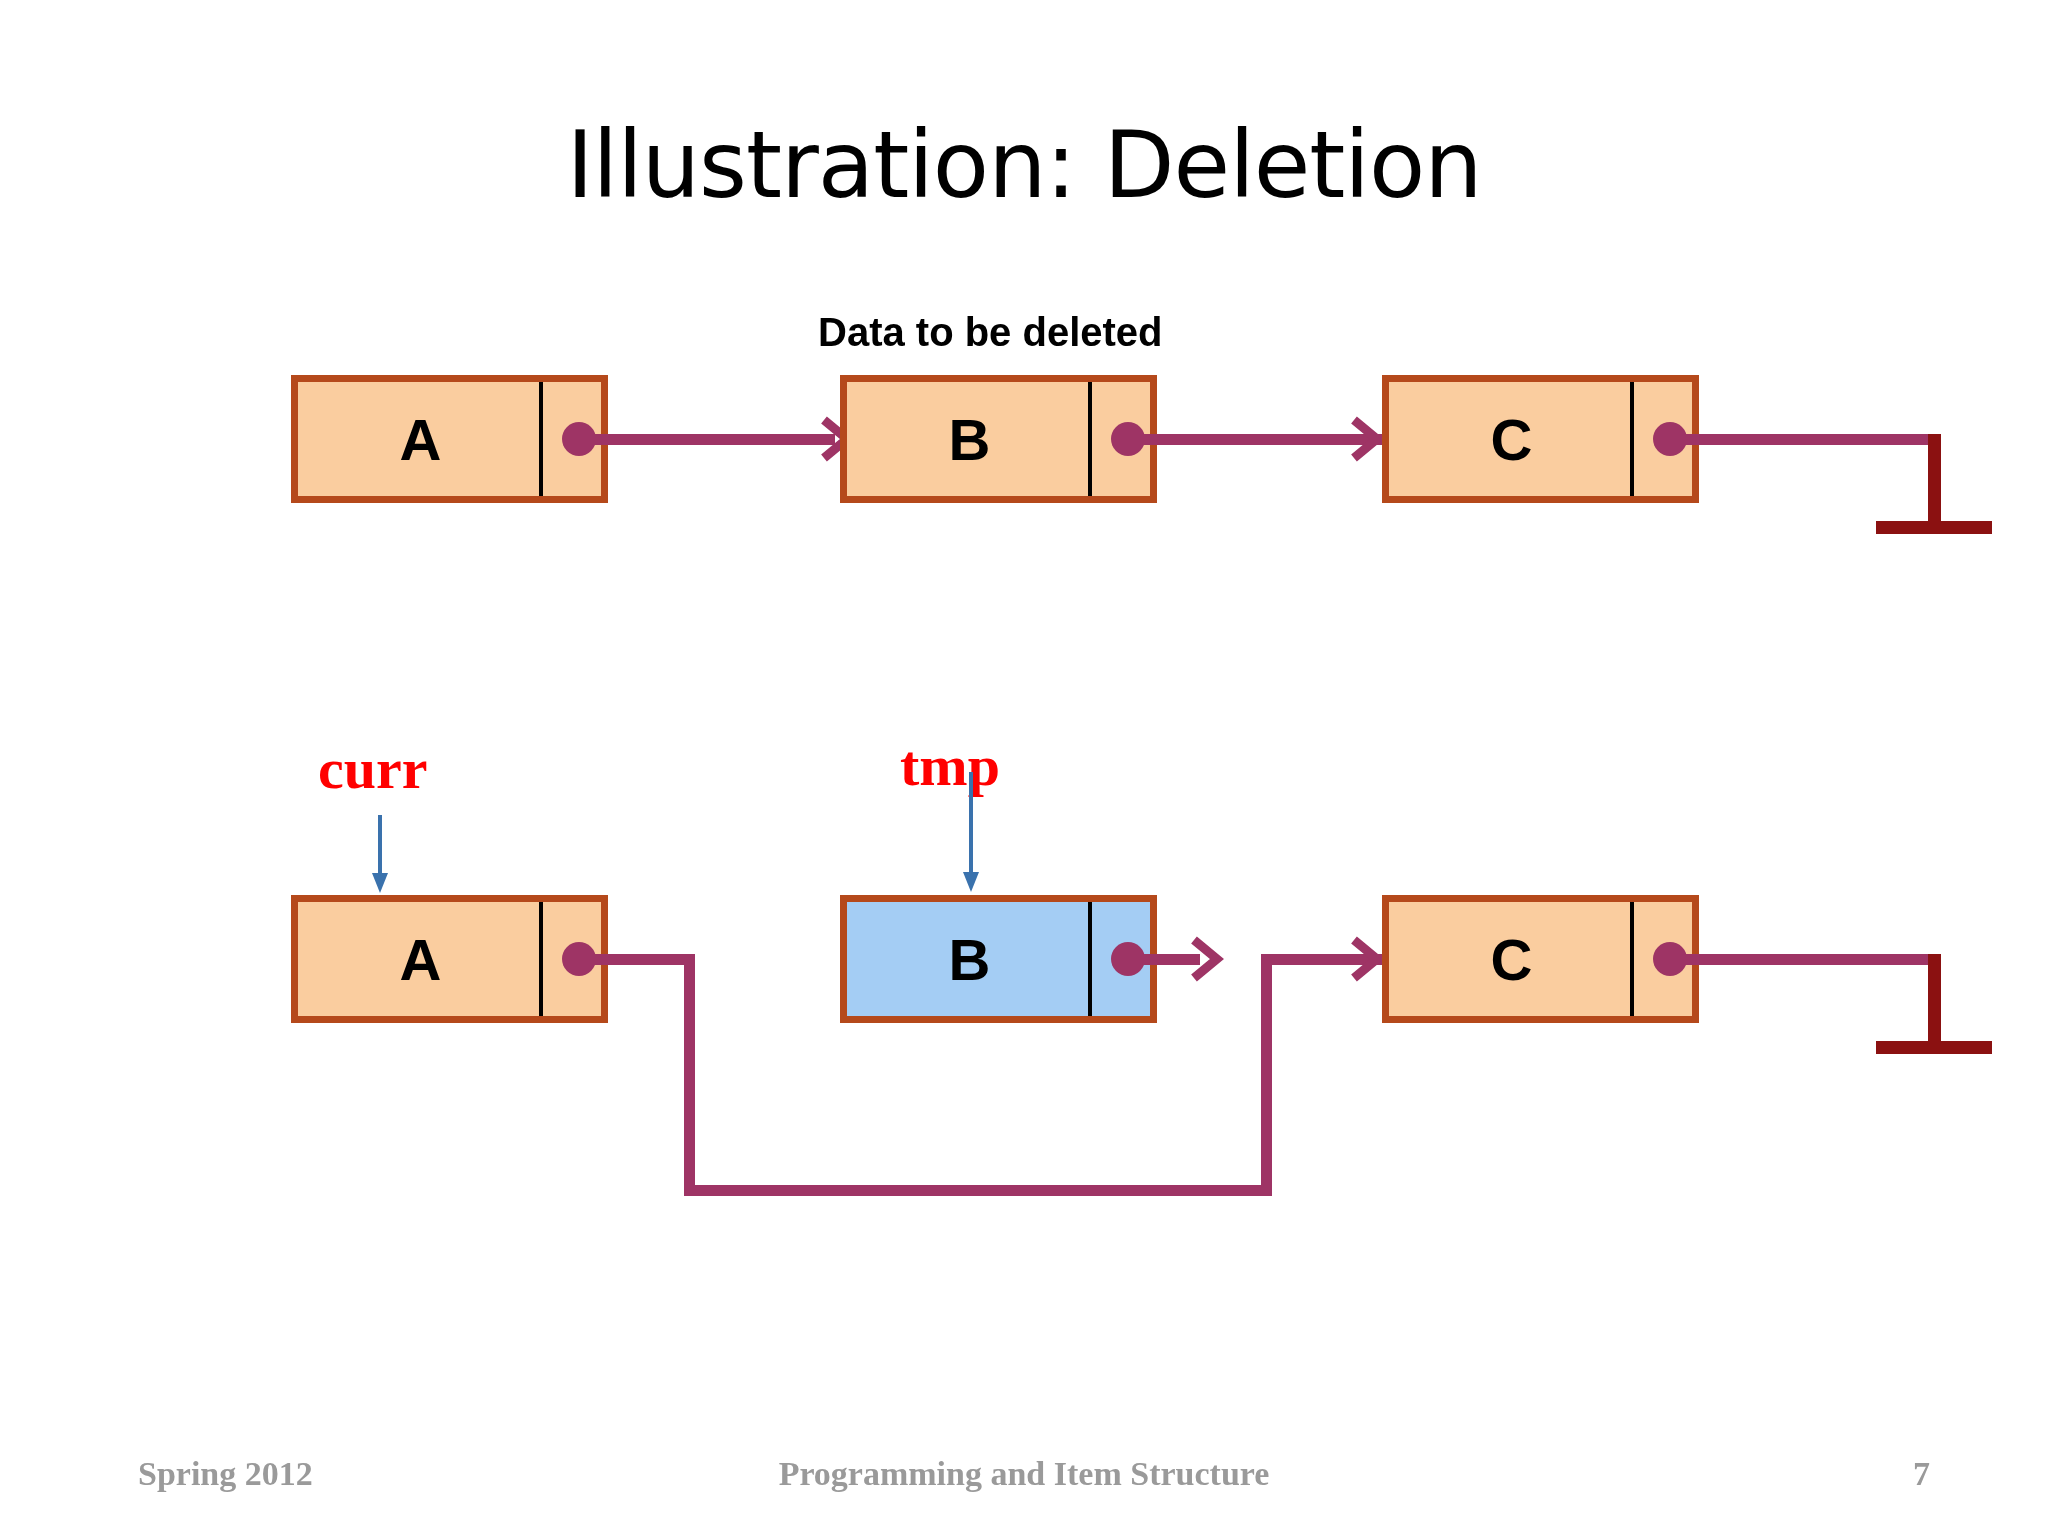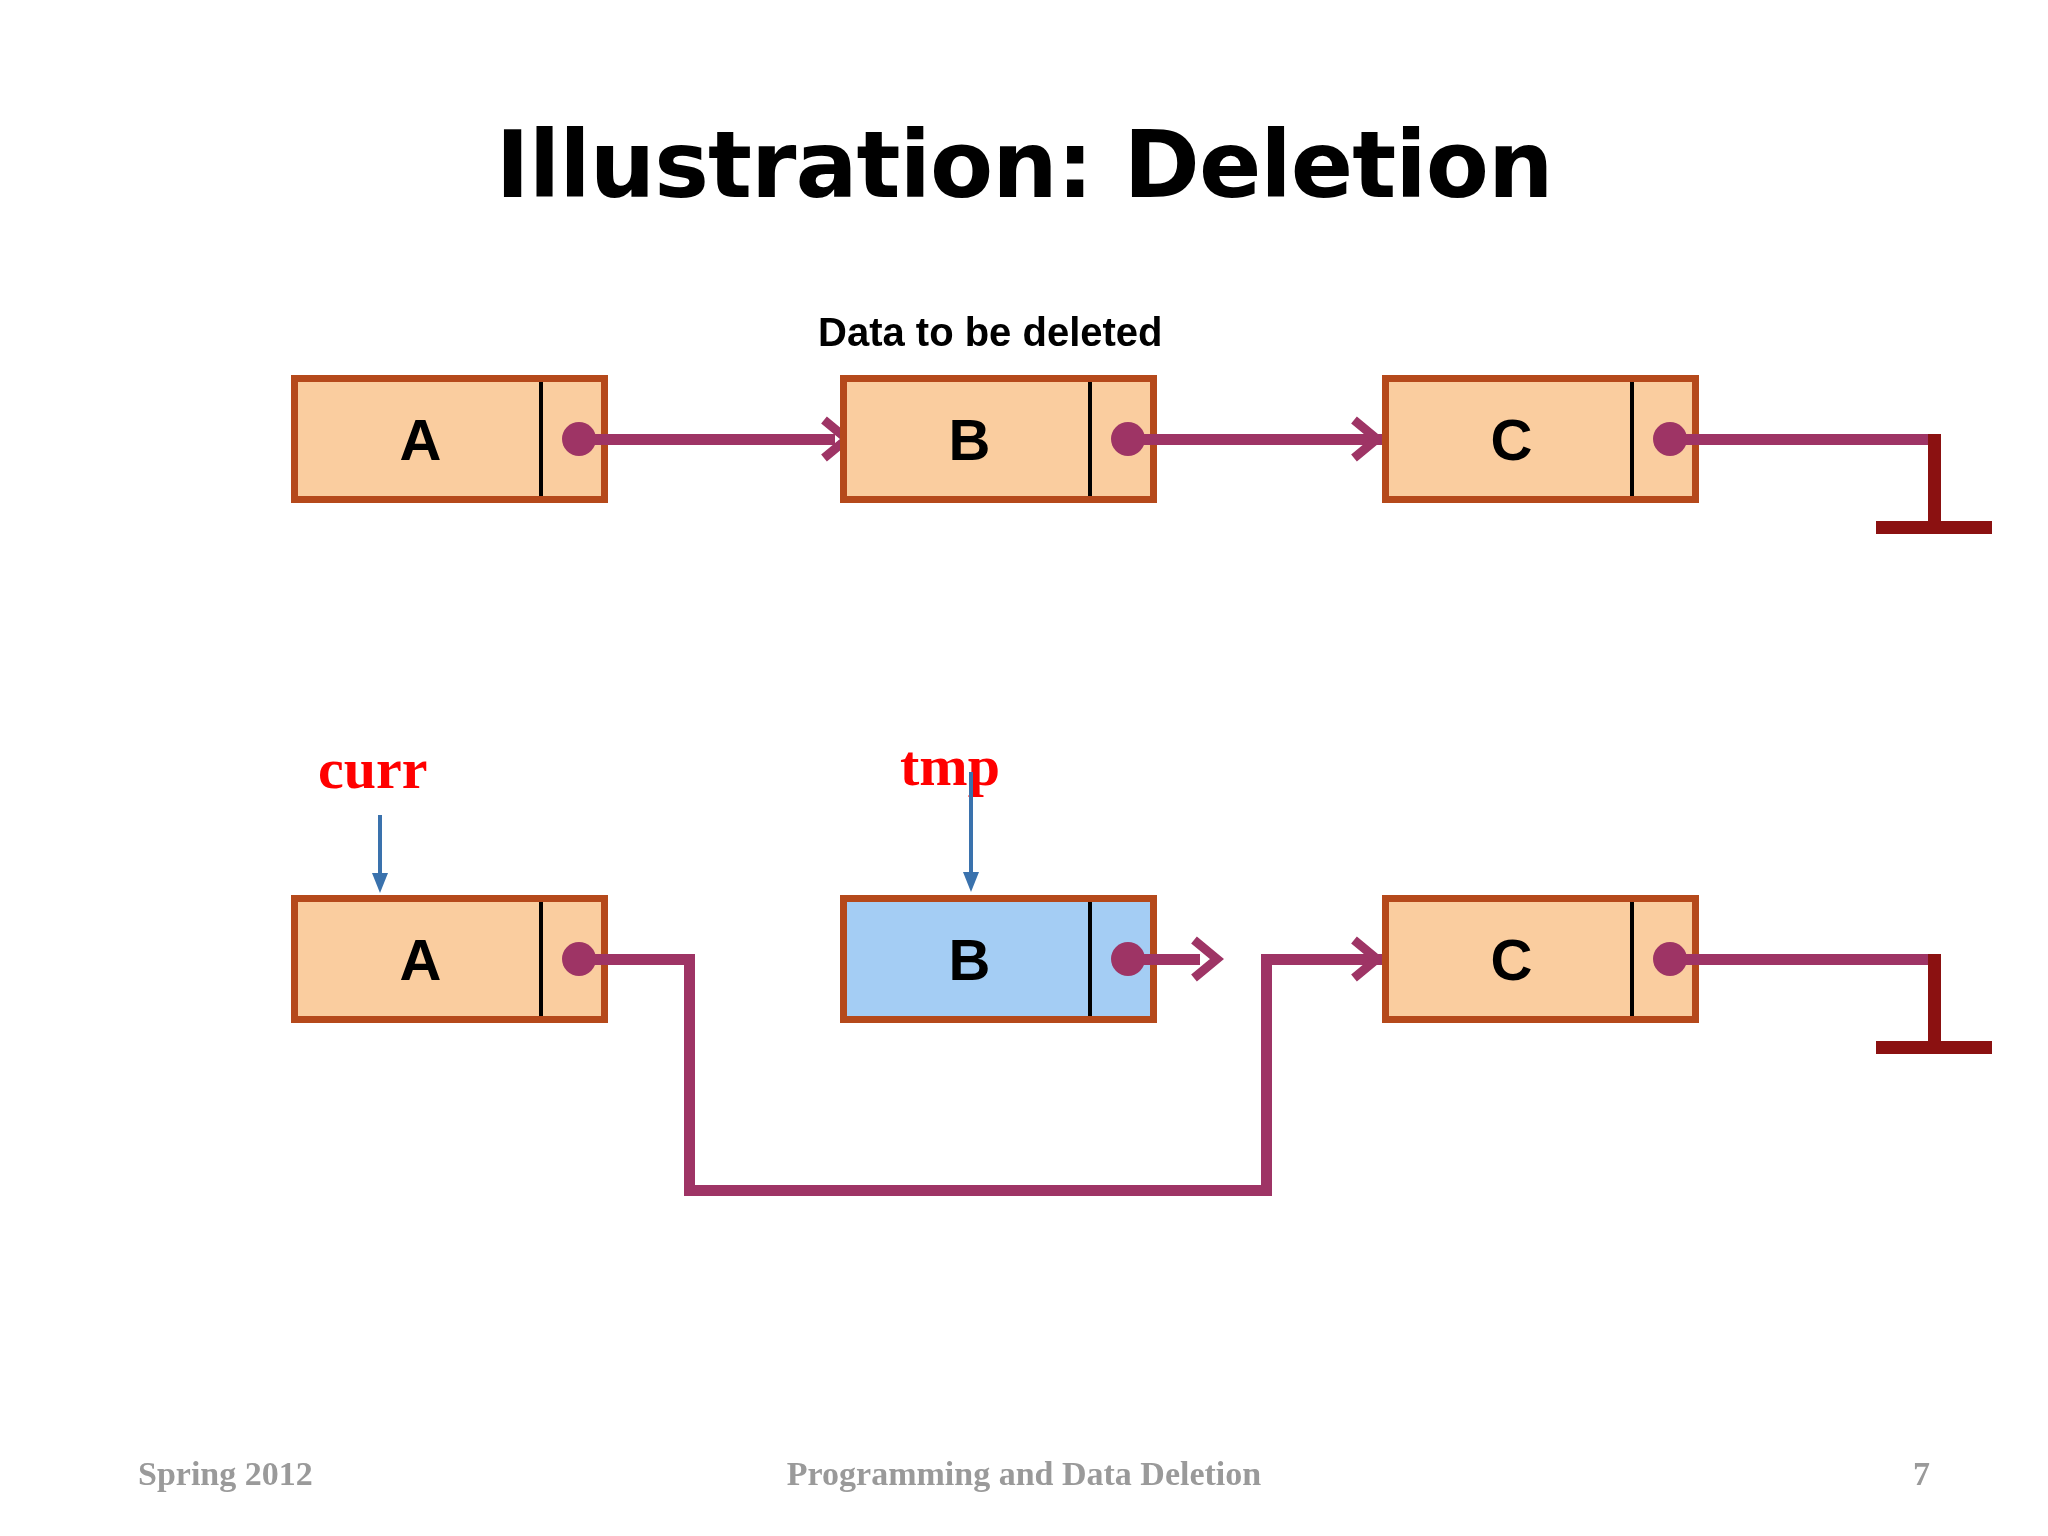--- a/index.html
+++ b/index.html
@@ -19,21 +19,21 @@
   }
 
   
   .slide-title {
     position: absolute;
     left: 0;
     top: 118px;
     width: 2048px;
     text-align: center;
     font-family: "DejaVu Sans", sans-serif;
-    font-weight: 700;
+    font-weight: 400;
     font-size: 92px;
     line-height: 1.05;
     color: #000000;
     letter-spacing: -1px;
   }
 
   
   .caption {
     position: absolute;
     font-family: "Liberation Sans", sans-serif;
@@ -235,16 +235,16 @@
     <div class="node-label" style="width:245px;">C</div>
     <div class="divider" style="left:241px;"></div>
     <div class="link-dot" style="left:264px; top:40px;"></div>
   </div>
 
   <div class="wire-h" style="left:1676px; top:954px; width:262px;"></div>
   <div class="term-v" style="left:1928px; top:954px; height:100px;"></div>
   <div class="term-h" style="left:1876px; top:1041px; width:116px;"></div>
 
   <div class="footer-text footer-left">Spring 2012</div>
-  <div class="footer-text footer-center">Programming and Data Deletion</div>
+  <div class="footer-text footer-center">Programming and Item Structure</div>
   <div class="footer-text footer-right">7</div>
 
 </div>
 
 </body></html>

